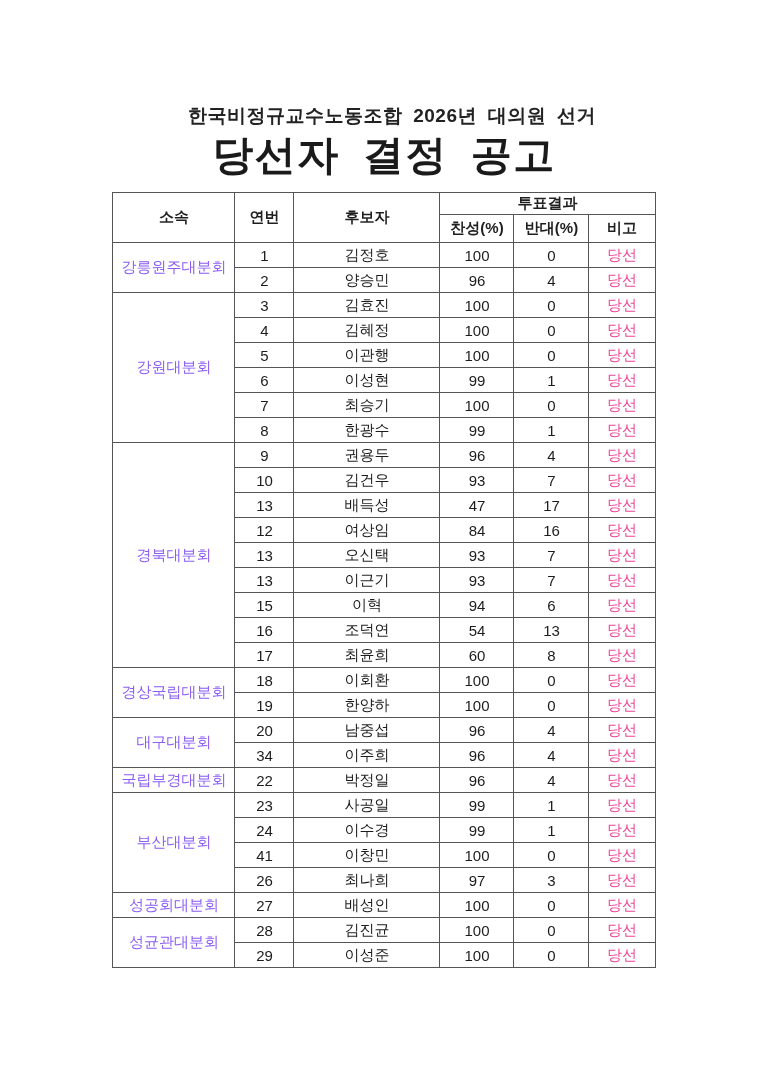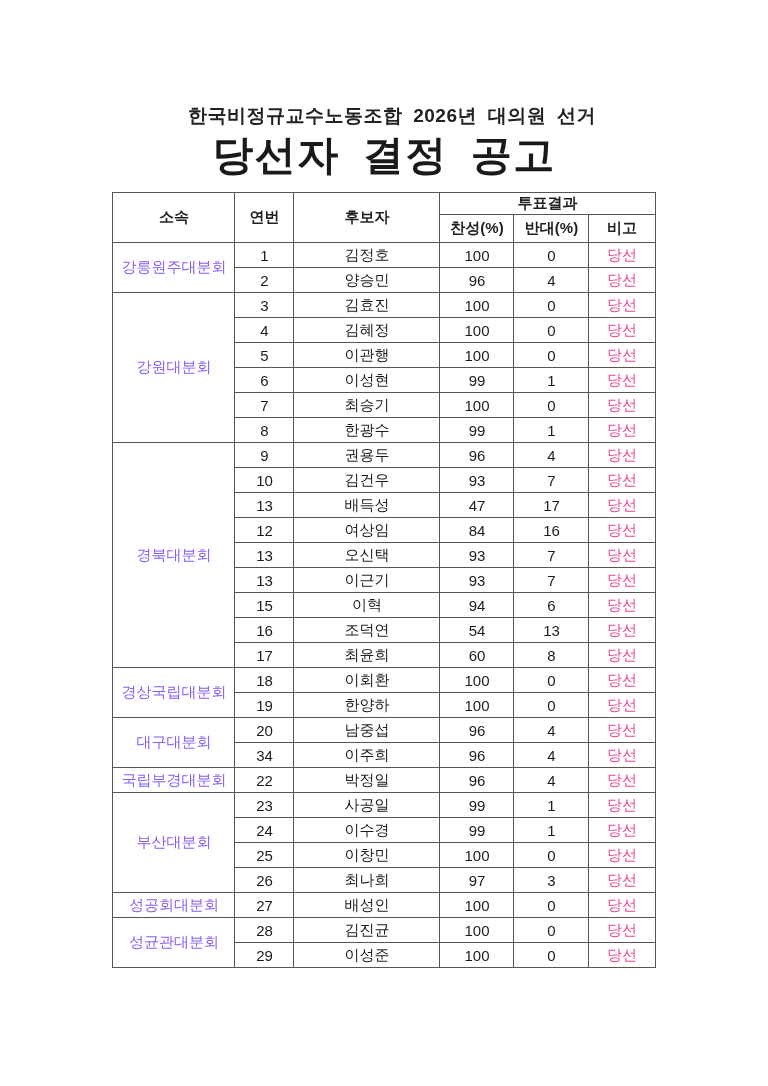--- a/index.html
+++ b/index.html
@@ -272,21 +272,21 @@
           <td class="remark">당선</td>
         </tr>
         <tr class="data-row">
           <td>24</td>
           <td>이수경</td>
           <td>99</td>
           <td>1</td>
           <td class="remark">당선</td>
         </tr>
         <tr class="data-row">
-          <td>25</td>
+          <td>41</td>
           <td>이창민</td>
           <td>100</td>
           <td>0</td>
           <td class="remark">당선</td>
         </tr>
         <tr class="data-row">
           <td>26</td>
           <td>최나희</td>
           <td>97</td>
           <td>3</td>

